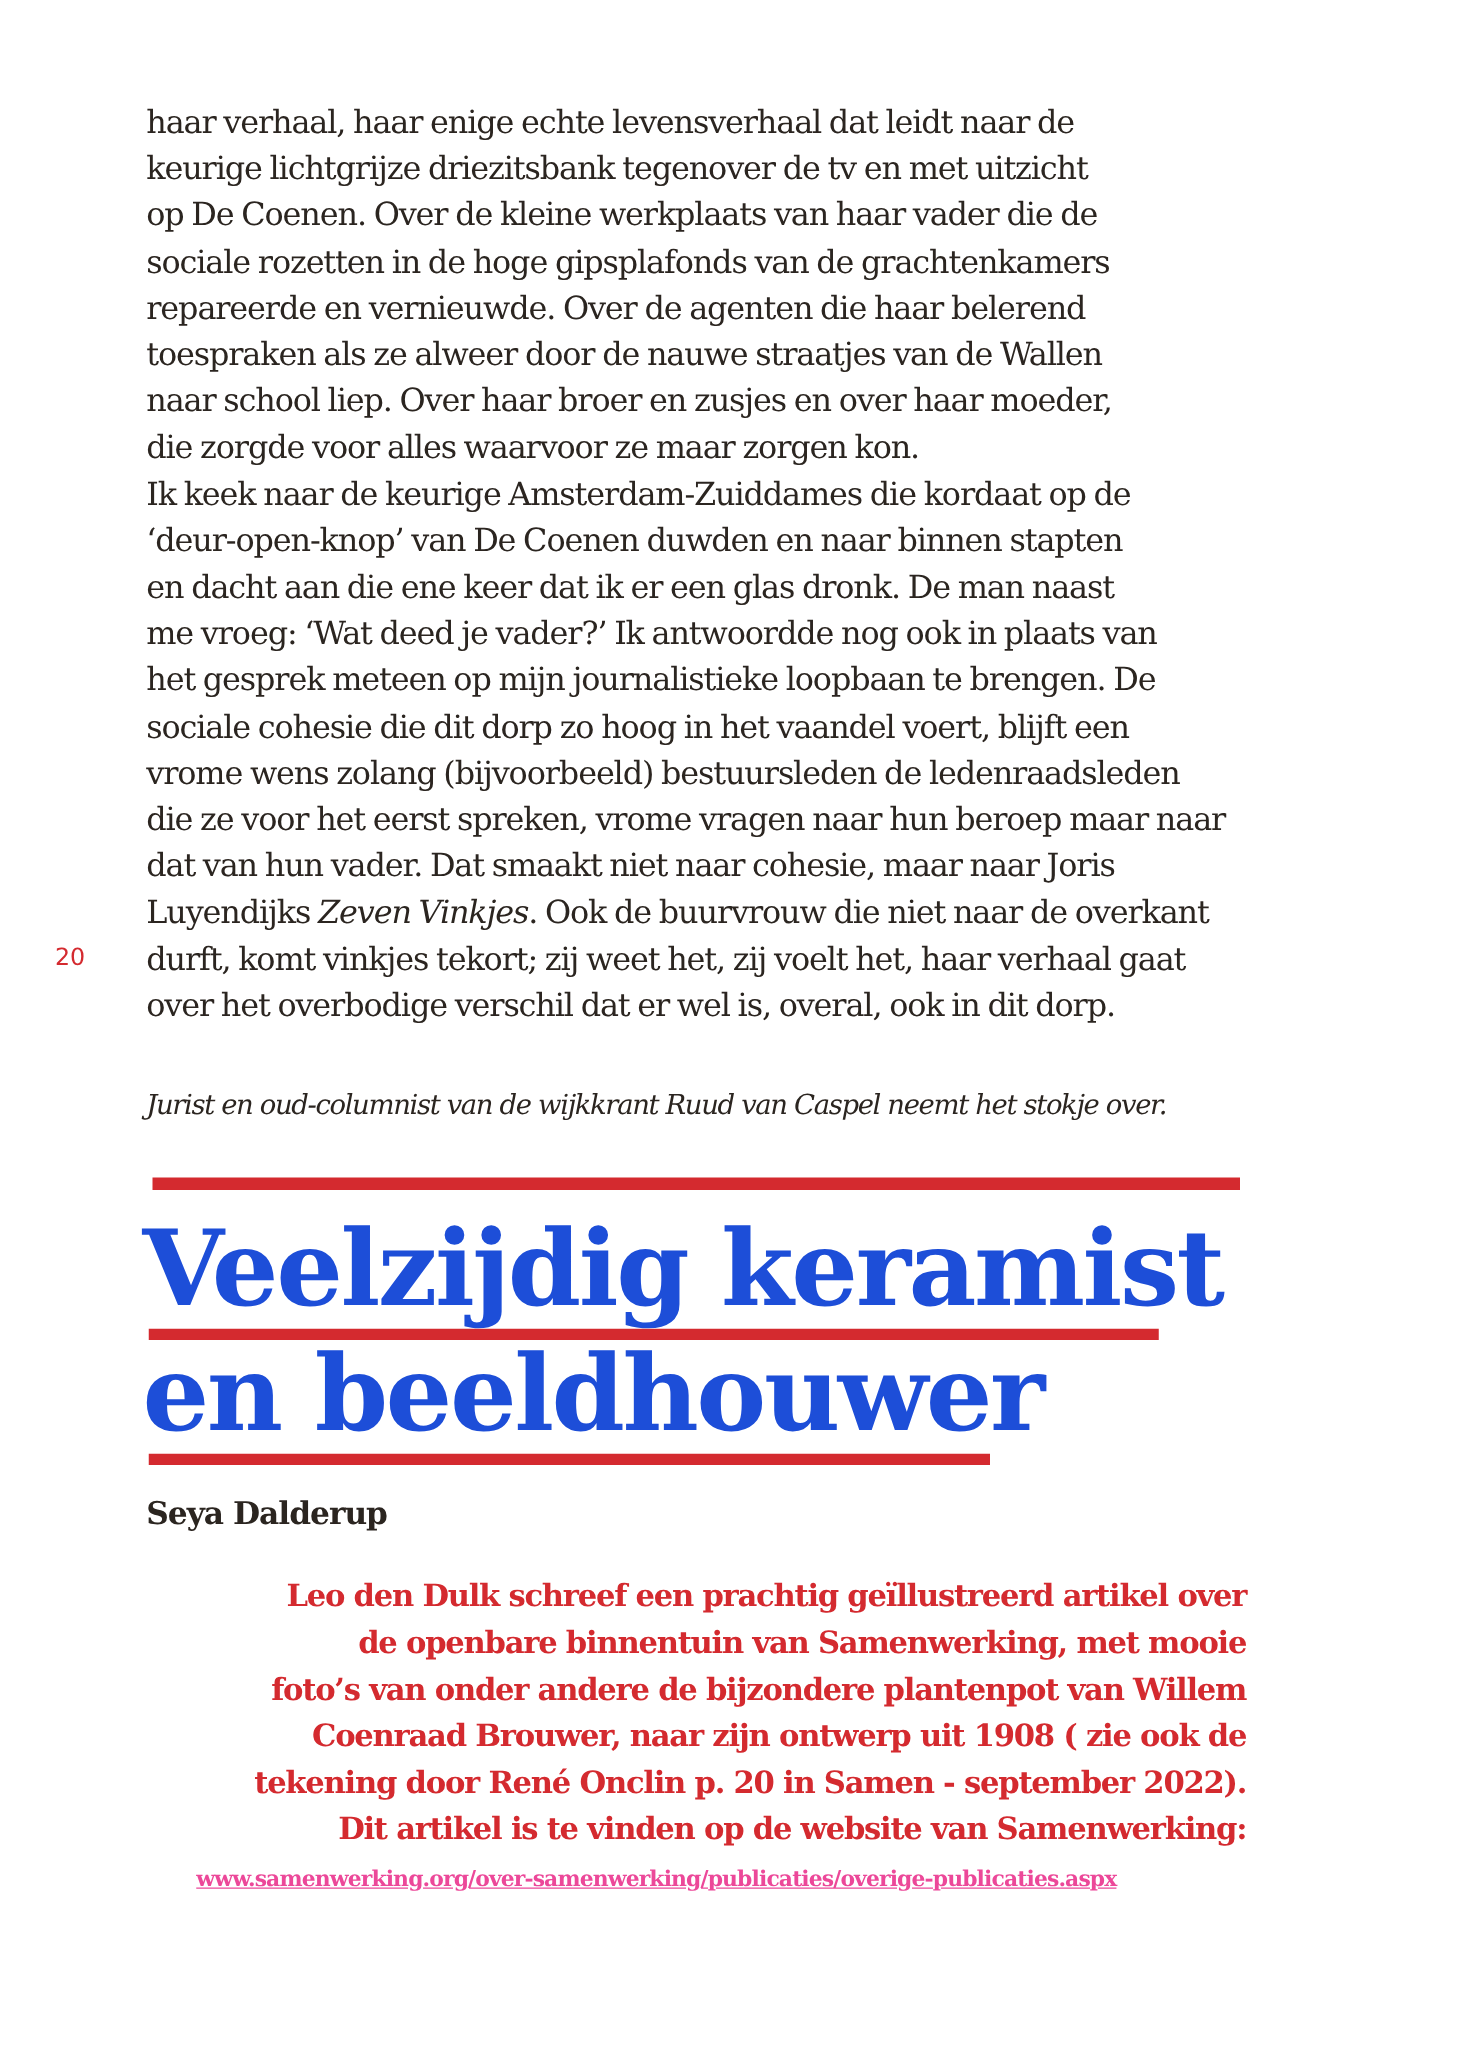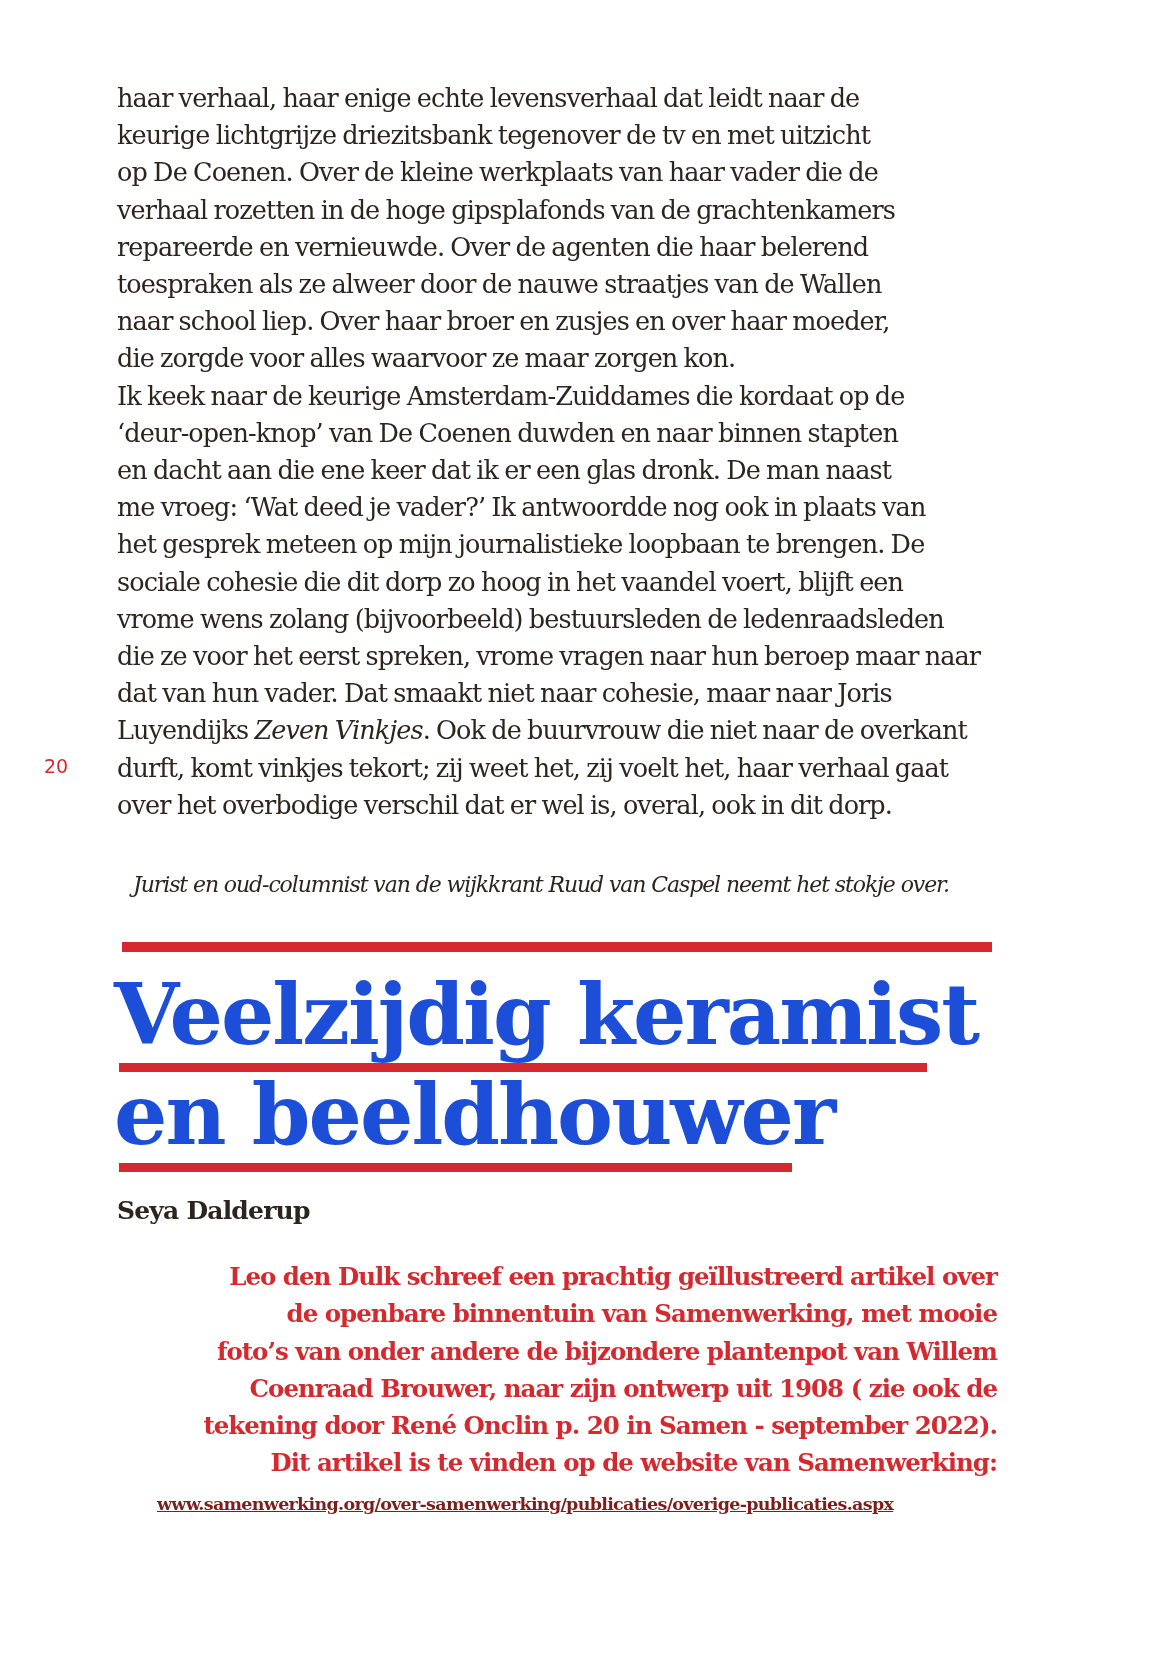--- a/index.html
+++ b/index.html
@@ -9,21 +9,21 @@
     font-family: "DejaVu Serif", serif; font-size: 25.5px; line-height: 37.2px;
     color: #2b2520; letter-spacing: -0.9px; word-spacing: -1px;
   }
   .body-text .line { display: block; white-space: nowrap; }
   .body-text em { font-style: italic; }
   .page-number {
     position: absolute; left: 44px; top: 755px;
     font-family: "DejaVu Sans", sans-serif; font-size: 19px; color: #d42a2f;
   }
   .credit {
-    position: absolute; left: 133px; top: 872px; width: 900px;
+    position: absolute; left: 117px; top: 872px; width: 900px;
     font-family: "DejaVu Serif", serif; font-style: italic; font-size: 22px;
     color: #2b2520; letter-spacing: -1.1px; white-space: nowrap;
   }
   .top-rule { position: absolute; left: 122px; top: 942px; width: 870px; height: 10px; background: #d42a2f; }
   .headline {
     position: absolute; left: 114px; top: 965px;
     font-family: "DejaVu Serif", serif; font-weight: bold; font-size: 84px;
     color: #1d4ed8; letter-spacing: -2px; line-height: 100px;
   }
   .headline .hl { display: block; white-space: nowrap; }
@@ -36,31 +36,31 @@
   }
   .intro {
     position: absolute; left: 157px; top: 1258px; width: 840px;
     font-family: "DejaVu Serif", serif; font-weight: bold; font-size: 24.5px;
     line-height: 37.3px; color: #d42a2f; letter-spacing: -1px; text-align: right;
   }
   .intro .line { display: block; white-space: nowrap; }
   .link {
     position: absolute; left: 157px; top: 1494px;
     font-family: "DejaVu Serif", serif; font-weight: bold; font-size: 17.5px;
-    color: #7f1d1d; text-decoration: underline; letter-spacing: -0.7px; white-space: nowrap;
+    color: #ec4899; text-decoration: underline; letter-spacing: -0.7px; white-space: nowrap;
   }
 </style>
 </head>
 <body>
 
 <div class="body-text">
   <span class="line">haar verhaal, haar enige echte levensverhaal dat leidt naar de</span>
   <span class="line">keurige lichtgrijze driezitsbank tegenover de tv en met uitzicht</span>
   <span class="line">op De Coenen. Over de kleine werkplaats van haar vader die de</span>
-  <span class="line">verhaal rozetten in de hoge gipsplafonds van de grachtenkamers</span>
+  <span class="line">sociale rozetten in de hoge gipsplafonds van de grachtenkamers</span>
   <span class="line">repareerde en vernieuwde. Over de agenten die haar belerend</span>
   <span class="line">toespraken als ze alweer door de nauwe straatjes van de Wallen</span>
   <span class="line">naar school liep. Over haar broer en zusjes en over haar moeder,</span>
   <span class="line">die zorgde voor alles waarvoor ze maar zorgen kon.</span>
   <span class="line">Ik keek naar de keurige Amsterdam-Zuiddames die kordaat op de</span>
   <span class="line">‘deur-open-knop’ van De Coenen duwden en naar binnen stapten</span>
   <span class="line">en dacht aan die ene keer dat ik er een glas dronk. De man naast</span>
   <span class="line">me vroeg: ‘Wat deed je vader?’ Ik antwoordde nog ook in plaats van</span>
   <span class="line">het gesprek meteen op mijn journalistieke loopbaan te brengen. De</span>
   <span class="line">sociale cohesie die dit dorp zo hoog in het vaandel voert, blijft een</span>

